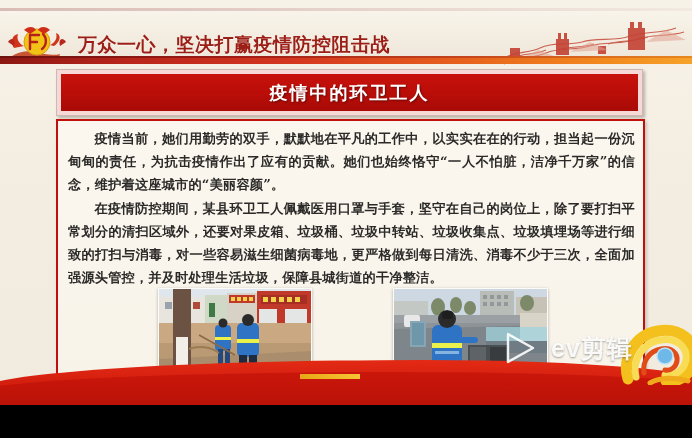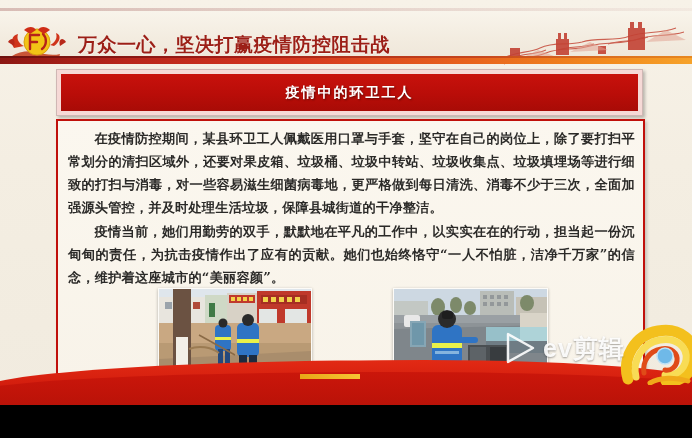--- a/index.html
+++ b/index.html
@@ -32,21 +32,21 @@
   #hrule2{position:absolute;left:0;top:56px;width:692px;height:2px;
          background:linear-gradient(90deg,#6d110f 0%,#a11c16 35%,#c8481d 70%,#e8881f 100%);}
 
   
   #title-outer{position:absolute;left:56px;top:69px;width:585px;height:45px;
          background:#f6d9d6;border:1px solid #cfb7b4;
          box-shadow:2px 2px 3px rgba(0,0,0,.25);}
   #title-inner{position:absolute;left:4px;top:4px;right:4px;bottom:4px;
          background:linear-gradient(180deg,#c8110c 0%,#b90d08 55%,#a80b06 100%);
          display:flex;align-items:center;justify-content:center;}
-  #title-text{color:#ffffff;font-size:14px;font-weight:bold;letter-spacing:2px;
+  #title-text{color:#ffffff;font-size:18px;font-weight:bold;letter-spacing:2px;
          text-shadow:1px 1px 2px rgba(0,0,0,.45);}
 
   
   #panel{position:absolute;left:56px;top:119px;width:585px;height:263px;
          background:linear-gradient(180deg,#fbf7ef 0%,#f8f3e9 100%);
          border:2px solid #c0100b;box-shadow:2px 2px 3px rgba(0,0,0,.18);
          overflow:hidden;}
   #panel-body{position:absolute;left:10px;top:6px;right:8px;}
   .para{margin:0 0 1px 0;color:#2b2a28;font-size:13.2px;line-height:23px;
         text-align:justify;text-indent:2em;letter-spacing:.2px;
@@ -65,21 +65,21 @@
   #swoosh2{position:absolute;left:-30px;top:372px;width:760px;height:60px;
           background:linear-gradient(180deg,#c9150a 0%,#ab0f06 100%);
           border-radius:55% 45% 0 0 / 22px 18px 0 0;opacity:.9;}
   #gold-strip{position:absolute;left:300px;top:374px;width:60px;height:5px;
           background:linear-gradient(90deg,#e8a617,#f6c634);}
 
   
   #swirl{position:absolute;right:-6px;bottom:20px;width:78px;height:66px;}
 
   
-  #watermark{position:absolute;left:503px;top:331px;display:flex;align-items:center;gap:6px;}
+  #watermark{position:absolute;left:503px;top:331px;display:flex;align-items:center;gap:14px;}
   #wm-play{width:34px;height:34px;}
   #wm-text{font-size:25px;font-weight:bold;color:rgba(255,255,255,.92);
            letter-spacing:1px;text-shadow:0 1px 2px rgba(0,0,0,.35);}
 
   
   #letterbox{position:absolute;left:0;top:405px;width:692px;height:33px;background:#000;}
   #topbar{position:absolute;left:0;top:0;width:692px;height:8px;background:#000;}
 </style>
 </head>
 <body>
@@ -142,22 +142,22 @@
     <div id="hrule"></div>
 
     <div id="title-outer">
       <div id="title-inner">
         <span id="title-text">疫情中的环卫工人</span>
       </div>
     </div>
 
     <div id="panel">
       <div id="panel-body">
+        <p class="para">疫情当前，她们用勤劳的双手，默默地在平凡的工作中，以实实在在的行动，担当起一份沉甸甸的责任，为抗击疫情作出了应有的贡献。她们也始终恪守“一人不怕脏，洁净千万家”的信念，维护着这座城市的“美丽容颜”。</p>
         <p class="para">在疫情防控期间，某县环卫工人佩戴医用口罩与手套，坚守在自己的岗位上，除了要打扫平常划分的清扫区域外，还要对果皮箱、垃圾桶、垃圾中转站、垃圾收集点、垃圾填埋场等进行细致的打扫与消毒，对一些容易滋生细菌病毒地，更严格做到每日清洗、消毒不少于三次，全面加强源头管控，并及时处理生活垃圾，保障县城街道的干净整洁。</p>
-        <p class="para">疫情当前，她们用勤劳的双手，默默地在平凡的工作中，以实实在在的行动，担当起一份沉甸甸的责任，为抗击疫情作出了应有的贡献。她们也始终恪守“一人不怕脏，洁净千万家”的信念，维护着这座城市的“美丽容颜”。</p>
       </div>
     </div>
 
     <div class="photo" id="photo-left">
       <svg viewBox="0 0 152 92" width="152" height="92">
         <rect x="0" y="0" width="152" height="92" fill="#cfd6dc"></rect>
         <rect x="0" y="0" width="152" height="30" fill="#dfe6ec"></rect>
         <rect x="0" y="8" width="46" height="26" fill="#e8e5de"></rect>
         <rect x="6" y="13" width="7" height="7" fill="#9aa3ab"></rect>
         <rect x="20" y="13" width="7" height="7" fill="#9aa3ab"></rect>

